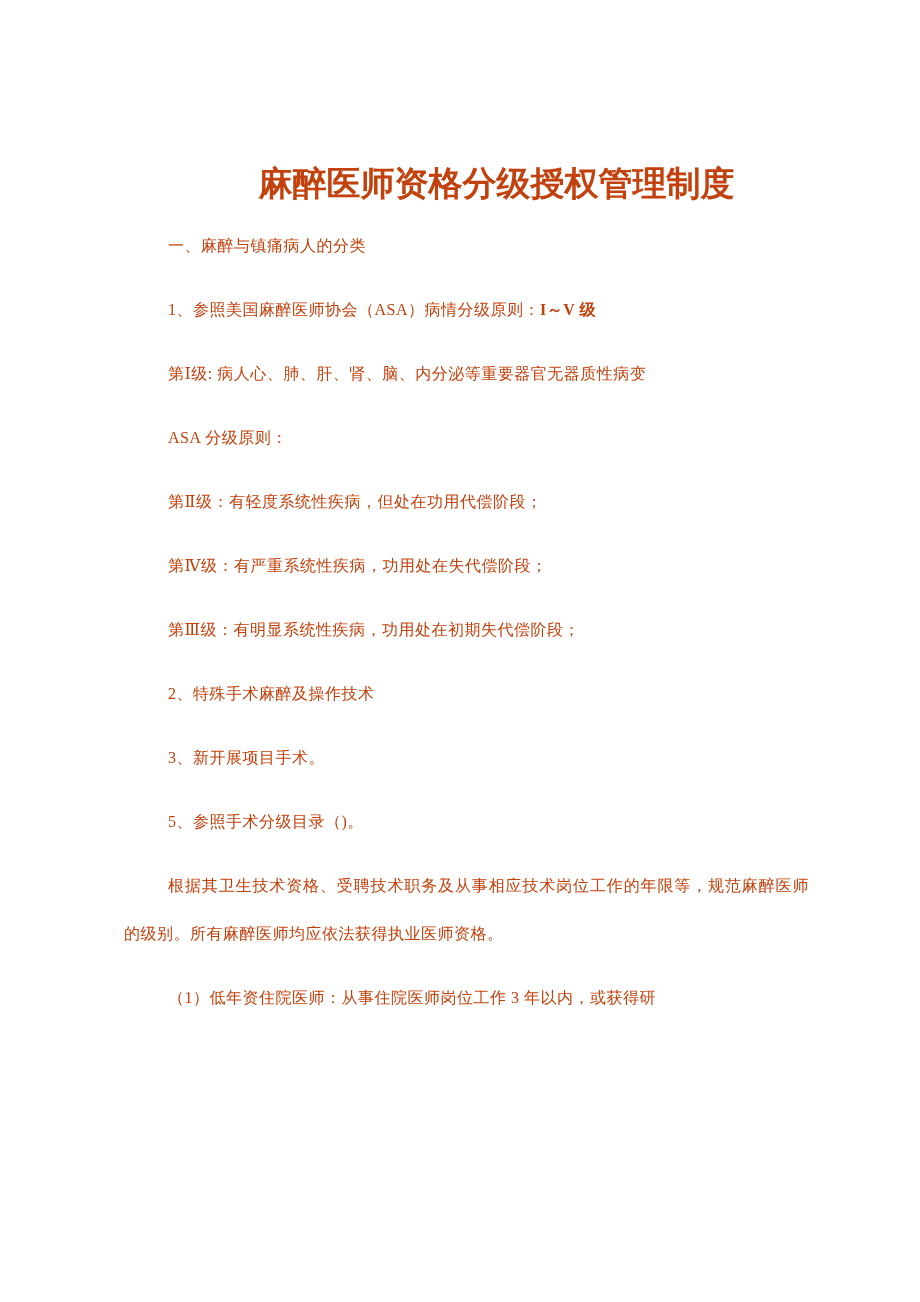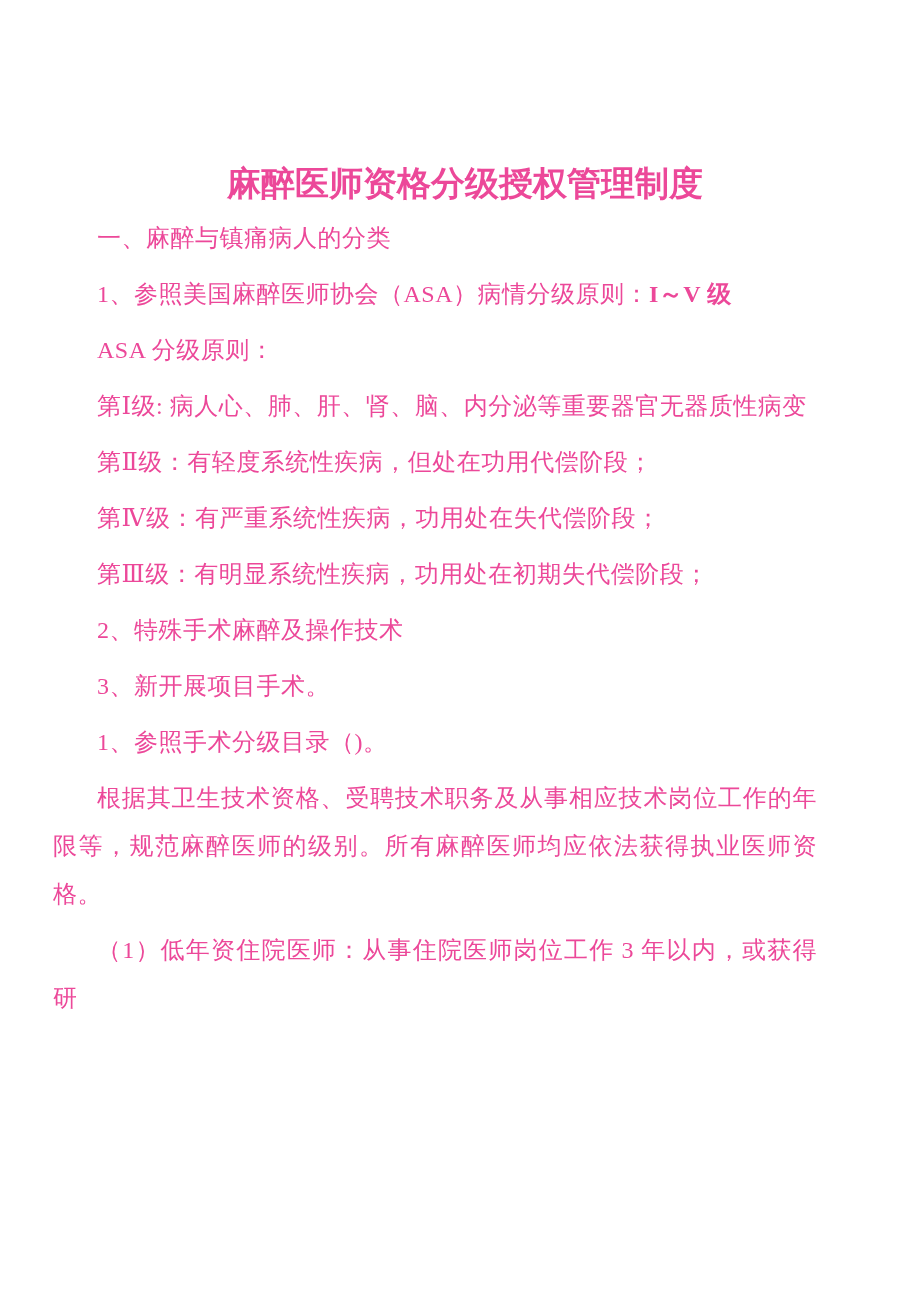--- a/index.html
+++ b/index.html
@@ -6,37 +6,37 @@
     margin: 0;
     padding: 0;
     background: #ffffff;
   }
   .page {
     position: relative;
     width: 920px;
     height: 1302px;
     background: #ffffff;
     box-sizing: border-box;
-    padding: 162px 95px 0 45px;
-    color: #ec4899;
+    padding: 162px 95px 0 108px;
+    color: #c2410c;
     font-family: "Liberation Serif", "DejaVu Serif", serif;
     overflow: hidden;
   }
   .doc-title {
     margin: 0 0 2px 0;
     font-size: 34px;
     font-weight: bold;
     line-height: 44px;
     text-align: center;
     text-indent: 60px; 
     white-space: nowrap;
   }
   .para {
-    margin: 8px;
-    font-size: 24px;
+    margin: 16px;
+    font-size: 16px;
     line-height: 48px;
     text-align: justify;
     text-justify: inter-ideograph;
     text-indent: 44px; 
     letter-spacing: 0.5px;
   }
   .b { font-weight: bold; }
 </style>
 </head>
 <body>
@@ -47,25 +47,25 @@
 
   <p class="para">
     <span>一、麻醉与镇痛病人的分类</span>
   </p>
 
   <p class="para">
     <span>1、参照美国麻醉医师协会（ASA）病情分级原则：</span><span class="b">I～V 级</span>
   </p>
 
   <p class="para">
-    <span>ASA 分级原则：</span>
+    <span>第Ⅰ级: 病人心、肺、肝、肾、脑、内分泌等重要器官无器质性病变</span>
   </p>
 
   <p class="para">
-    <span>第Ⅰ级: 病人心、肺、肝、肾、脑、内分泌等重要器官无器质性病变</span>
+    <span>ASA 分级原则：</span>
   </p>
 
   <p class="para">
     <span>第Ⅱ级：有轻度系统性疾病，但处在功用代偿阶段；</span>
   </p>
 
   <p class="para">
     <span>第Ⅳ级：有严重系统性疾病，功用处在失代偿阶段；</span>
   </p>
 
@@ -77,21 +77,21 @@
   <p class="para">
     <span>2、特殊手术麻醉及操作技术</span>
   </p>
 
 
   <p class="para">
     <span>3、新开展项目手术。</span>
   </p>
 
   <p class="para">
-    <span>1、参照手术分级目录（)。</span>
+    <span>5、参照手术分级目录（)。</span>
   </p>
 
 
   <p class="para">
     <span>根据其卫生技术资格、受聘技术职务及从事相应技术岗位工作的年限等，规范麻醉医师的级别。所有麻醉医师均应依法获得执业医师资格。</span>
   </p>
 
 
   <p class="para">
     <span>（1）低年资住院医师：从事住院医师岗位工作 3 年以内，或获得研</span>

